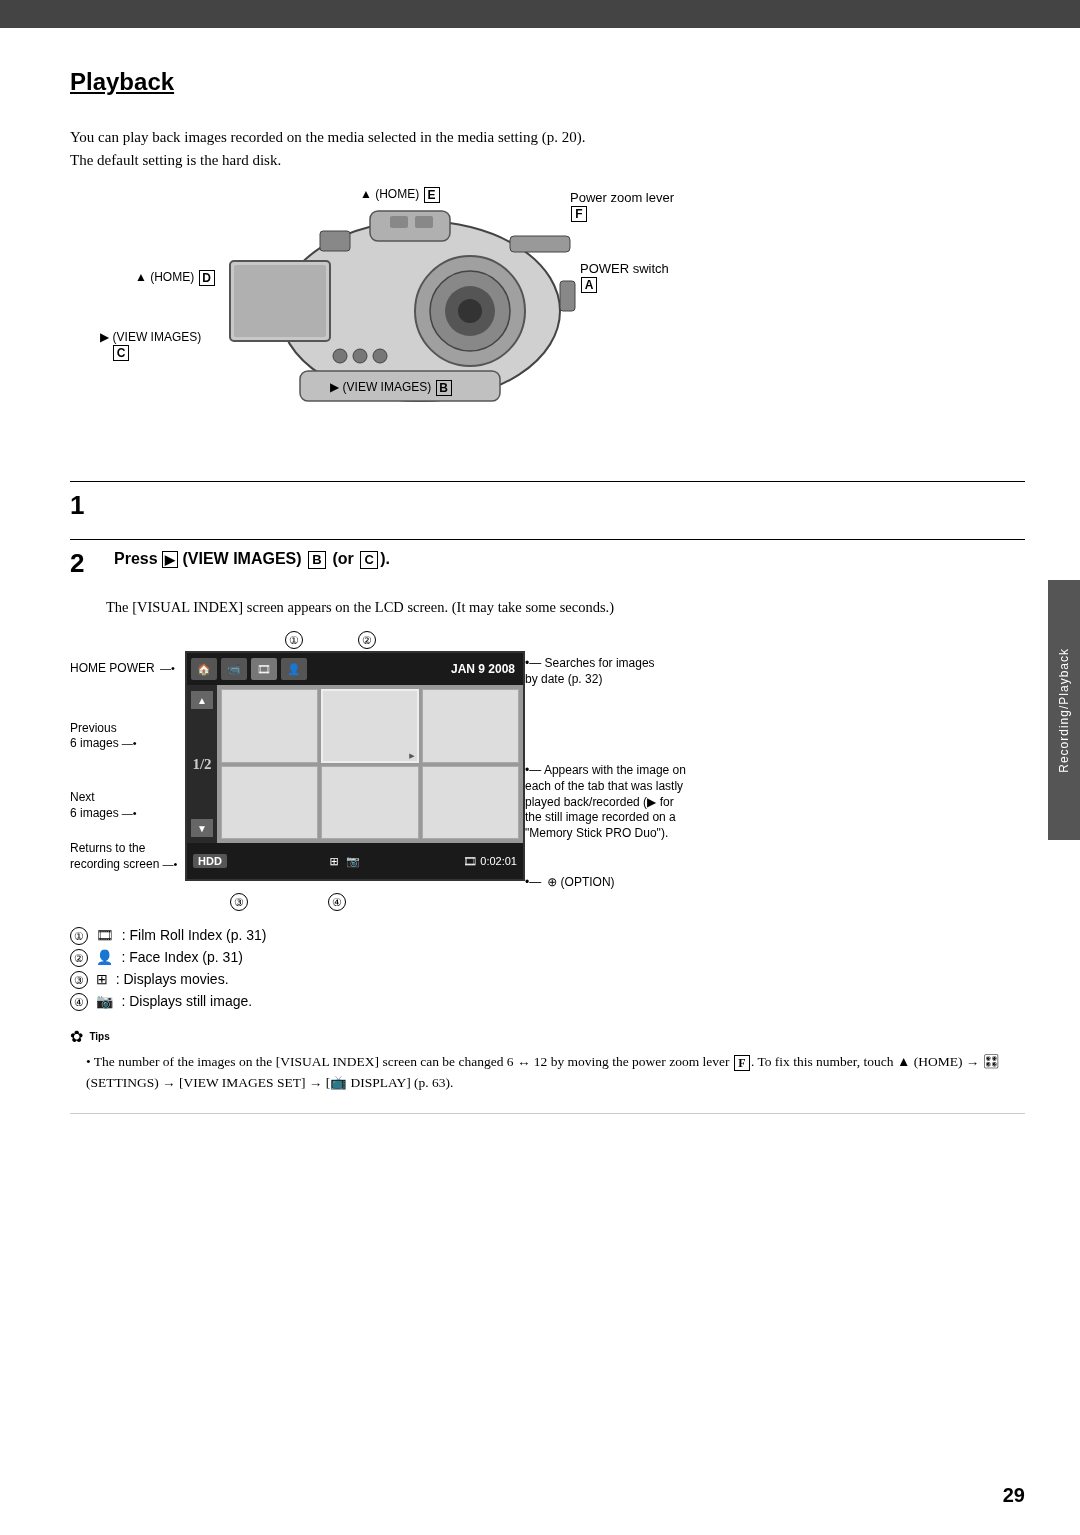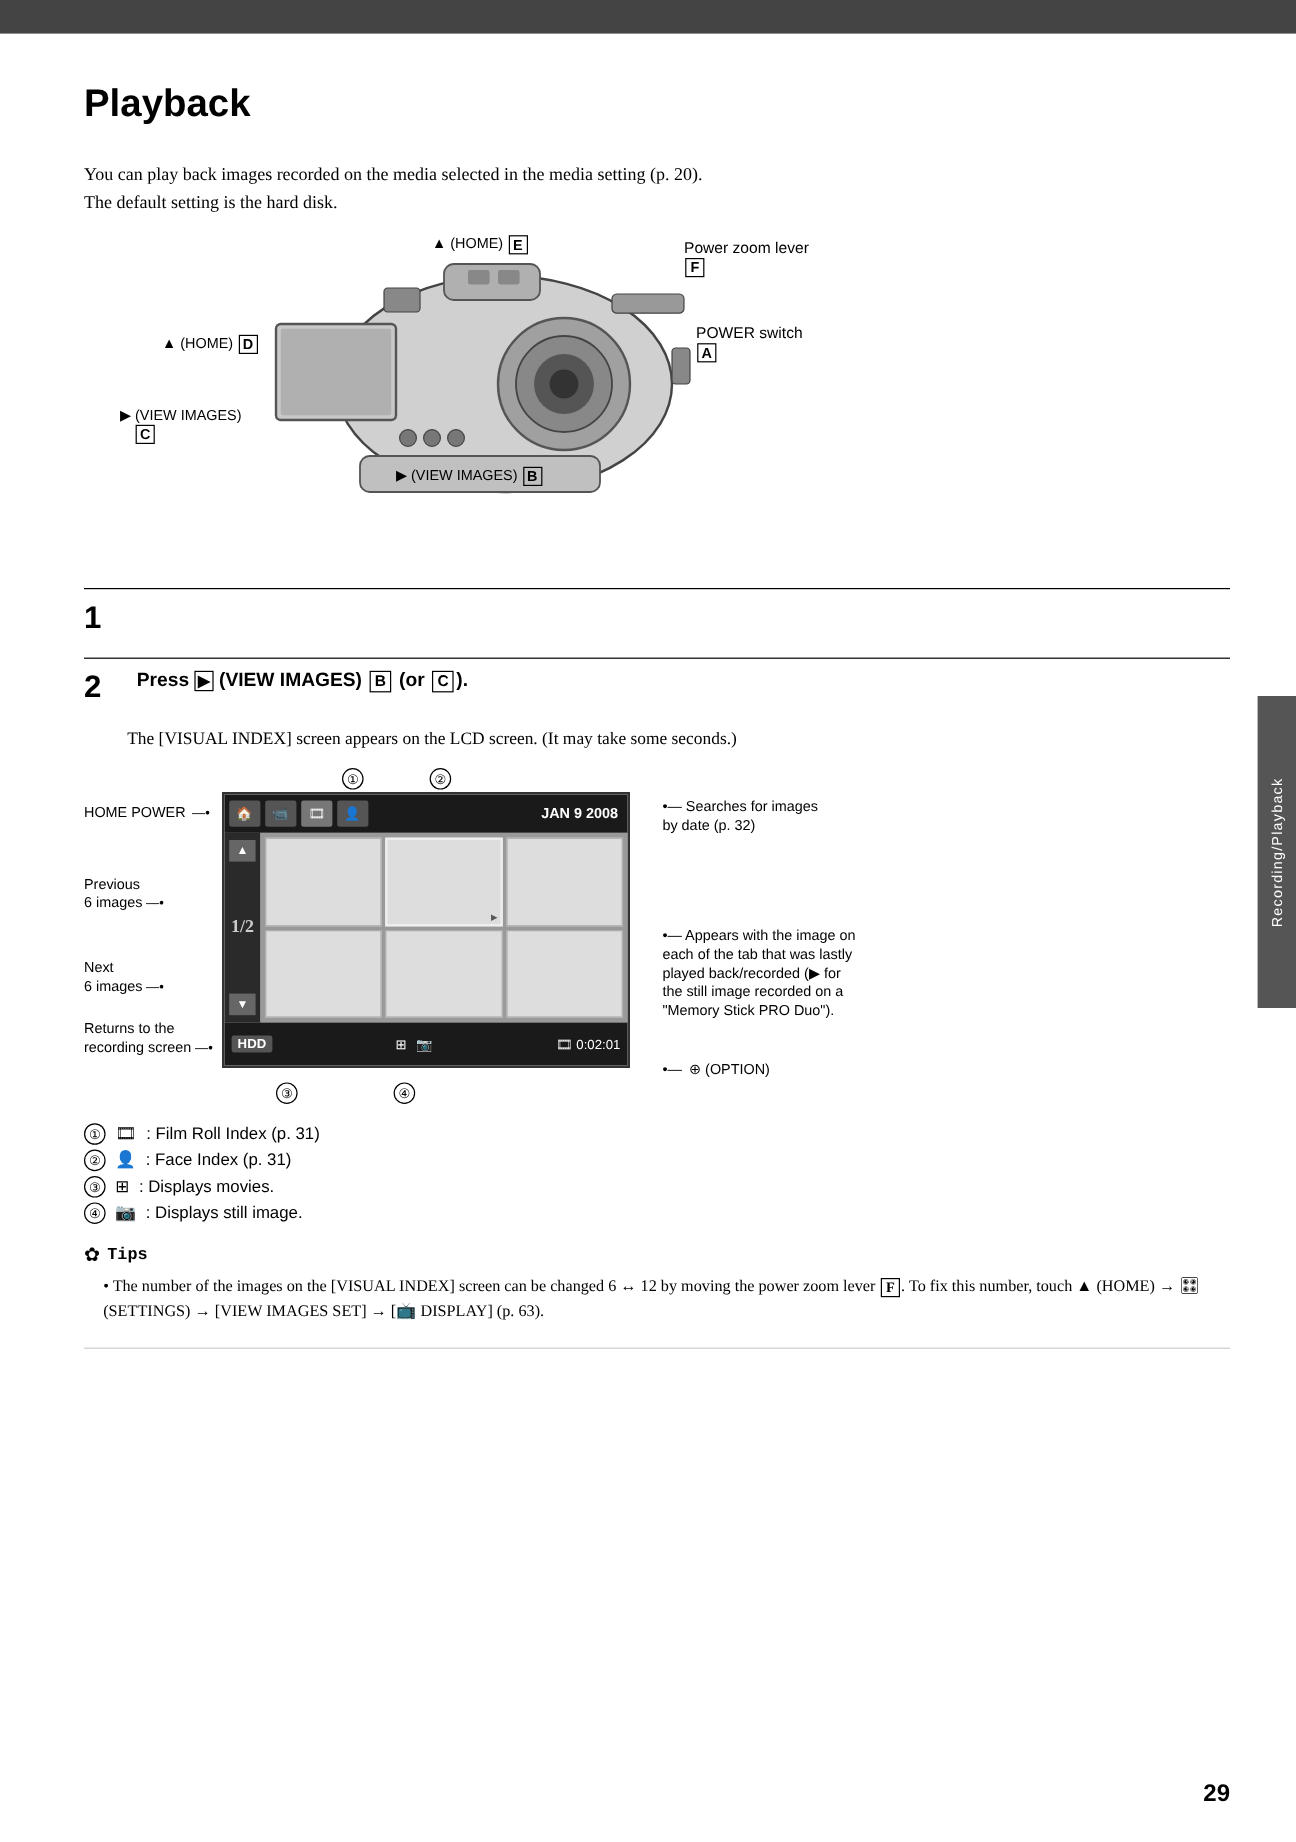--- a/index.html
+++ b/index.html
@@ -54,24 +54,25 @@
     }
 
     
     .content {
       margin: 0 55px 0 70px;
       padding-top: 40px;
     }
 
     
     .page-title {
-      font-size: 32px;
+      font-size: 24px;
       font-weight: bold;
       font-family: Arial, sans-serif;
       margin-bottom: 30px;
+      text-decoration: underline;
     }
 
     
     .intro-text {
       font-size: 15px;
       line-height: 1.5;
       margin-bottom: 10px;
     }
 
     
@@ -168,22 +169,22 @@
       display: flex;
       align-items: center;
       gap: 6px;
       margin-bottom: 6px;
     }
     .tips-icon {
       font-size: 16px;
     }
     .tips-title {
       font-weight: bold;
-      font-family: Liberation Mono, monospace;
-      font-size: 14px;
+      font-family: Liberation Sans, sans-serif;
+      font-size: 10px;
     }
     .tips-text {
       font-size: 13.5px;
       line-height: 1.5;
       margin-left: 16px;
     }
 
     
     .diag-label {
       position: absolute;
@@ -386,21 +387,21 @@
       <div style="width:100%;height:36px;background:#1a1a1a;display:flex;align-items:center;padding:16px 6px;gap:6px;">
         <div style="color:#fff;font-size:11px;font-weight:bold;font-family:Arial,sans-serif;background:#555;padding:1px 5px;border-radius:2px;">HDD</div>
         <div style="flex:1;display:flex;gap:8px;justify-content:center;">
           <span style="color:#fff;font-size:11px;">⊞</span>
           <span style="color:#fff;font-size:11px;">📷</span>
         </div>
         <div style="color:#fff;font-size:11px;font-family:Arial,sans-serif;">🎞 0:02:01</div>
       </div>
     </div>
 
-    <div class="right-col" style="width:210px;margin-left:27px;margin-top:5px;font-size:12px;font-family:Arial,sans-serif;">
+    <div class="right-col" style="width:210px;margin-left:0;margin-top:5px;font-size:12px;font-family:Arial,sans-serif;">
       <div class="label-entry" style="margin-bottom:16px;">
         •— <span>Searches for images<br>by date (p. 32)</span>
       </div>
       <div style="height:50px;"></div>
       <div class="label-entry" style="margin-top:10px;">
         •— <span>Appears with the image on<br>each of the tab that was lastly<br>played back/recorded (▶ for<br>the still image recorded on a<br>"Memory Stick PRO Duo").</span>
       </div>
       <div style="height:20px;"></div>
       <div style="display:flex;align-items:center;gap:6px;margin-top:4px;">
         •— <span>⊕ (OPTION)</span>

